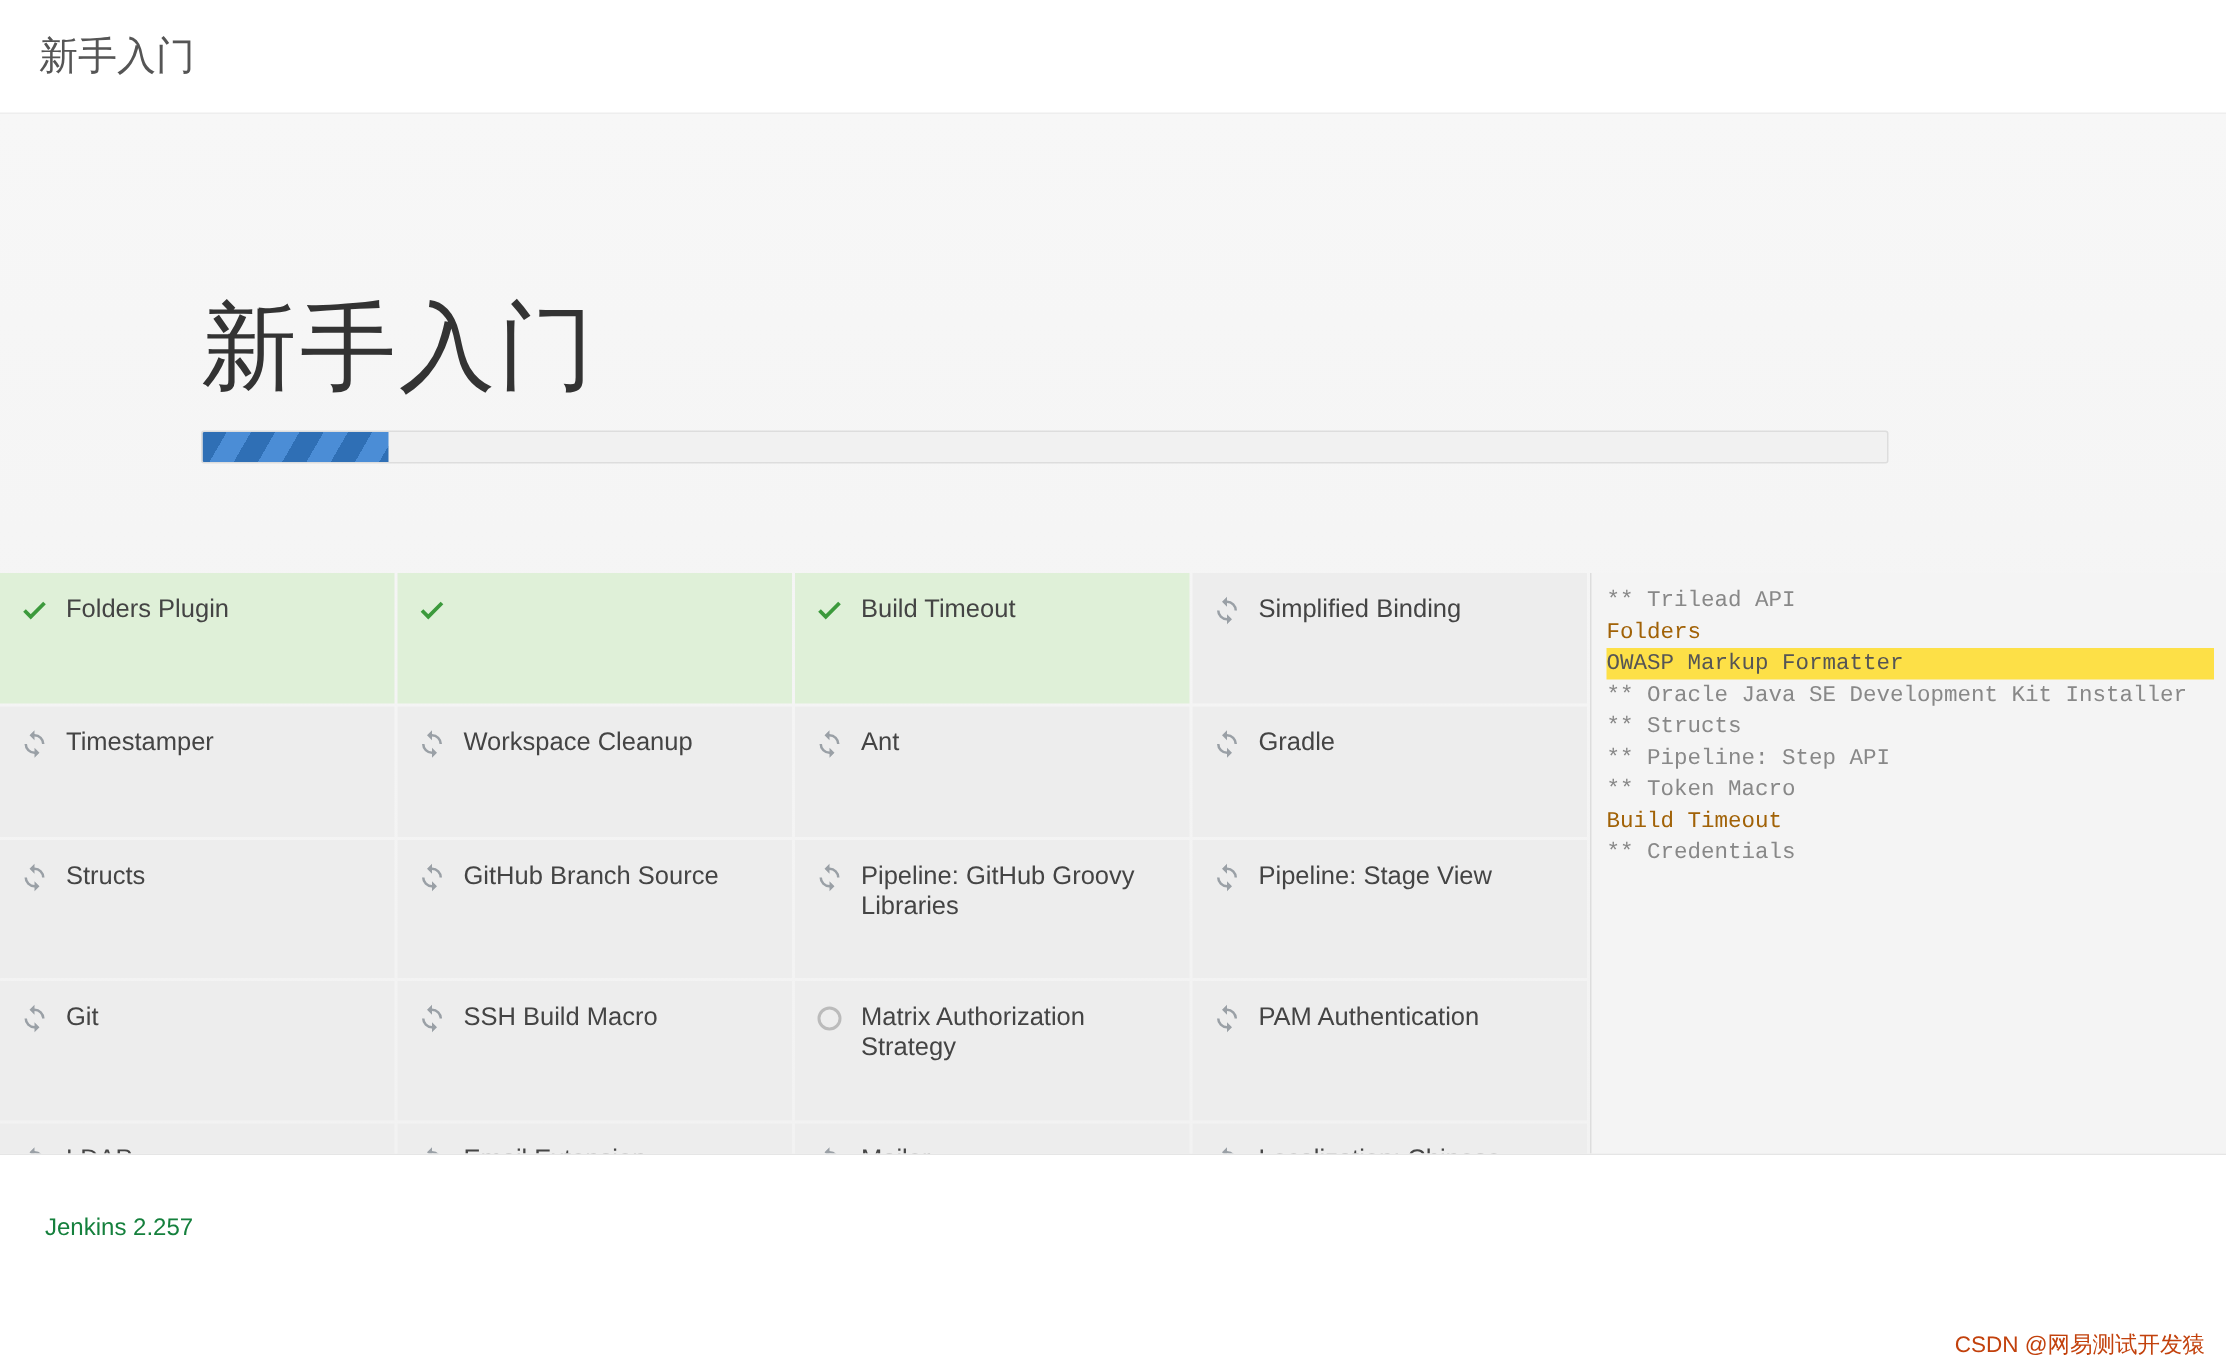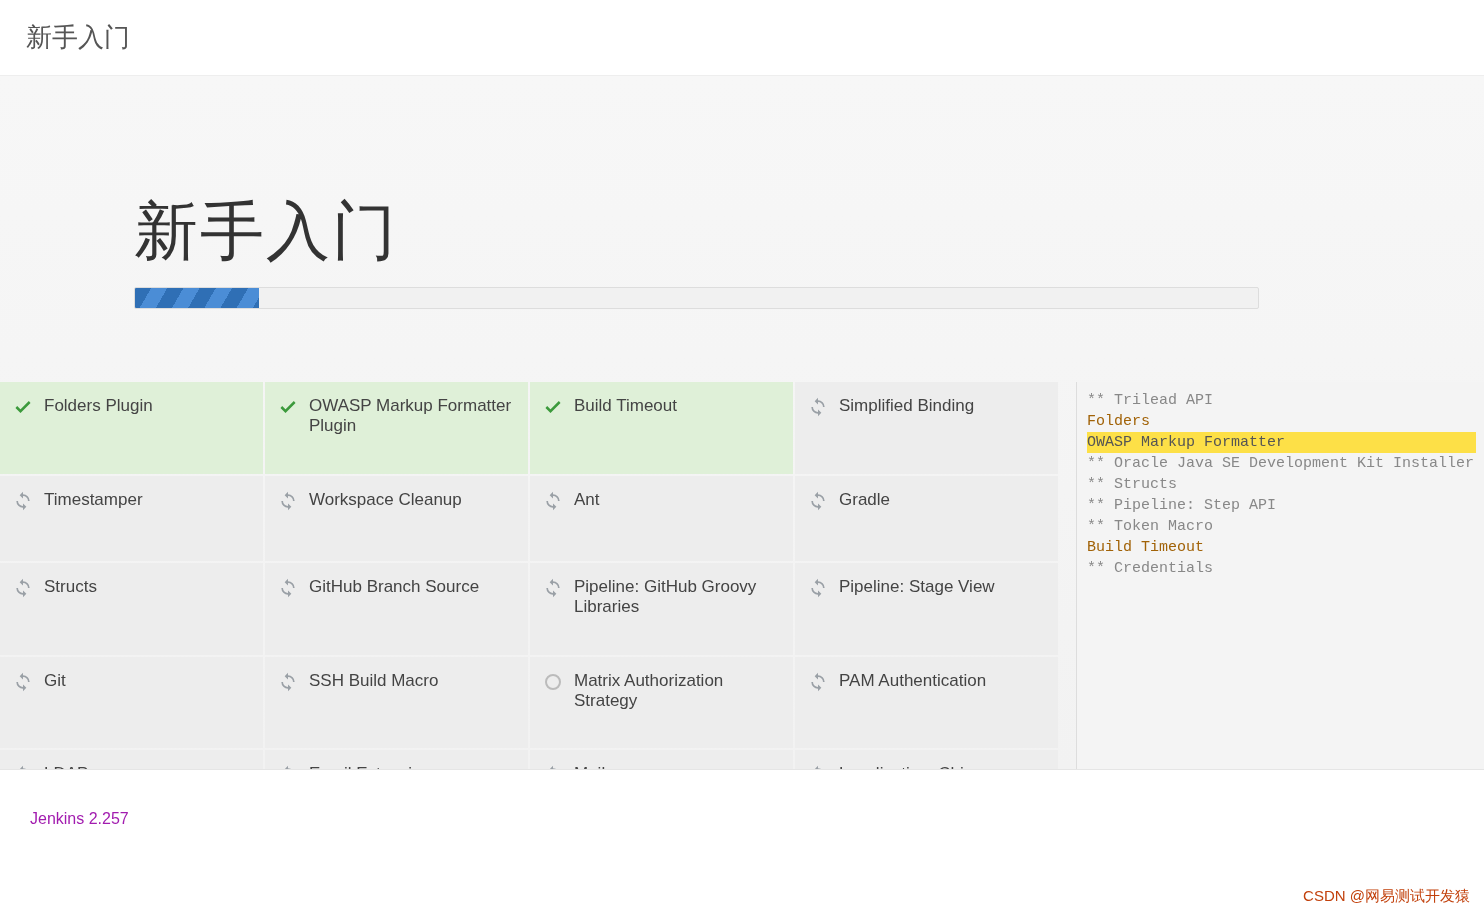--- a/index.html
+++ b/index.html
@@ -9,27 +9,27 @@
 .inner{padding:112px 0 0 134px}
 .big-title{font-size:64px;font-weight:300;color:#333;letter-spacing:2px;margin-bottom:12px}
 .progress-track{width:1125px;height:22px;background:#f1f1f1;border:1px solid #ddd;border-radius:2px;position:relative;overflow:hidden}
 .progress-fill{height:100%;background:repeating-linear-gradient(120deg,#2f6fb5 0 14px,#4b8dd6 14px 28px)}
 .content-row{position:absolute;top:306px;left:0;right:0;display:flex}
 .plugin-grid{display:grid;grid-template-columns:repeat(4,263px);gap:2px;padding-left:0}
 .plugin-cell{background:#ededed;padding:14px 14px 14px 44px;position:relative;min-height:62px;display:flex;align-items:flex-start;font-size:17px;color:#444}
 .plugin-cell.done{background:#dff0d8}
 .plugin-cell .ic{position:absolute;left:12px;top:14px;width:22px;height:22px;display:flex;align-items:center;justify-content:center}
 .circle{width:16px;height:16px;border:2px solid #bbb;border-radius:50%}
-.sidebar{flex:1;margin-left:18px;border-left:1px solid #ddd;padding:8px 8px 0 10px;font-family:"Courier New",monospace;font-size:15px;color:#888;background:#f4f4f4;min-height:460px;position:relative}
+.sidebar{flex:1;margin-left:2px;border-left:1px solid #ddd;padding:8px 8px 0 10px;font-family:"Courier New",monospace;font-size:15px;color:#888;background:#f4f4f4;min-height:460px;position:relative}
 .sidebar .line{padding:2px 0;white-space:nowrap}
 .sidebar .line.dark{color:#a16207}
 .sidebar .line.hl{background:#fde047;color:#555}
 .sidebar-footer{position:absolute;bottom:6px;left:10px;font-size:15px;color:#888;font-family:"Microsoft YaHei",monospace}
 .footer{position:absolute;left:0;right:0;top:769px;height:80px;border-top:1px solid #e5e5e5;background:#fff}
-.footer-text{position:absolute;left:30px;top:40px;font-size:16px;color:#a21caf}
+.footer-text{position:absolute;left:30px;top:40px;font-size:16px;color:#15803d}
 .watermark{position:absolute;right:14px;bottom:6px;font-size:15px;color:#c2410c}
 svg{display:block}
 </style>
 </head>
 <body>
 
 <div class="topbar">
   <span>新手入门</span>
 </div>
 
@@ -50,21 +50,20 @@
             </svg>
           </span>
           <span>Folders Plugin</span>
         </div>
         <div class="plugin-cell done">
           <span class="ic">
             <svg width="20" height="20" viewBox="0 0 24 24">
               <path fill="none" stroke="#3c9a3c" stroke-width="3" d="M4 12l5 5L20 6"></path>
             </svg>
           </span>
-          <span>OWASP Markup Formatter Plugin</span>
         </div>
         <div class="plugin-cell done">
           <span class="ic">
             <svg width="20" height="20" viewBox="0 0 24 24">
               <path fill="none" stroke="#3c9a3c" stroke-width="3" d="M4 12l5 5L20 6"></path>
             </svg>
           </span>
           <span>Build Timeout</span>
         </div>
         <div class="plugin-cell">

